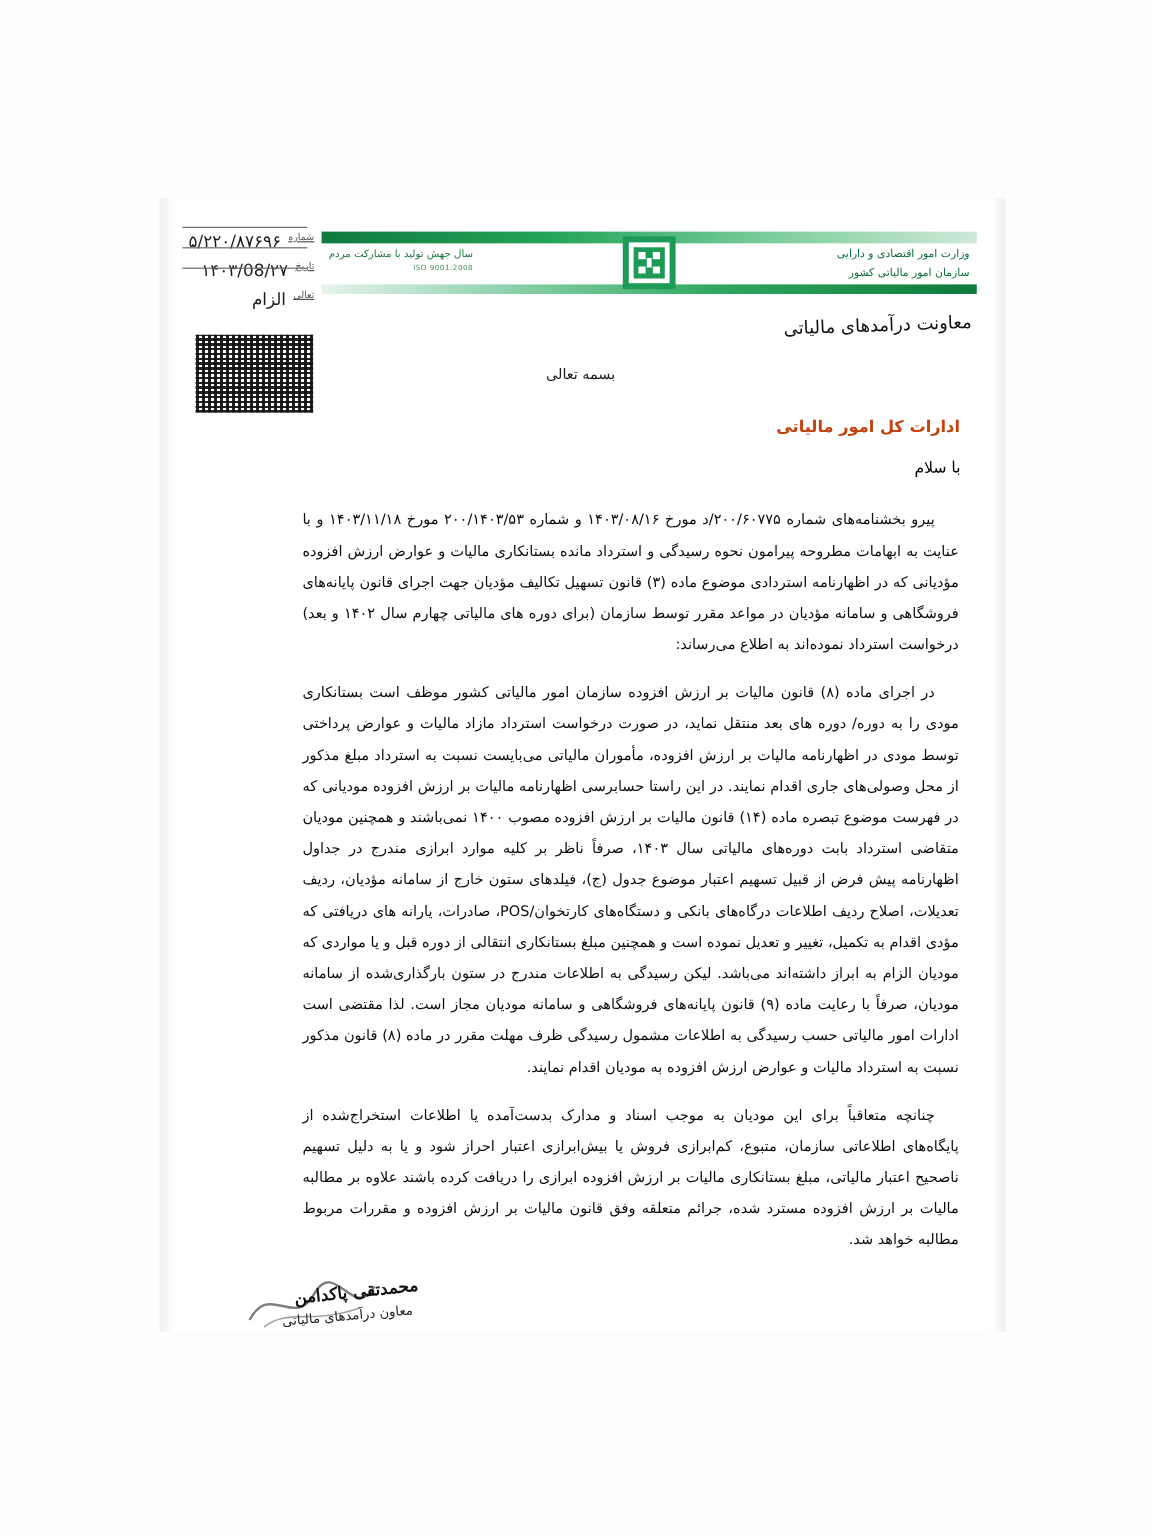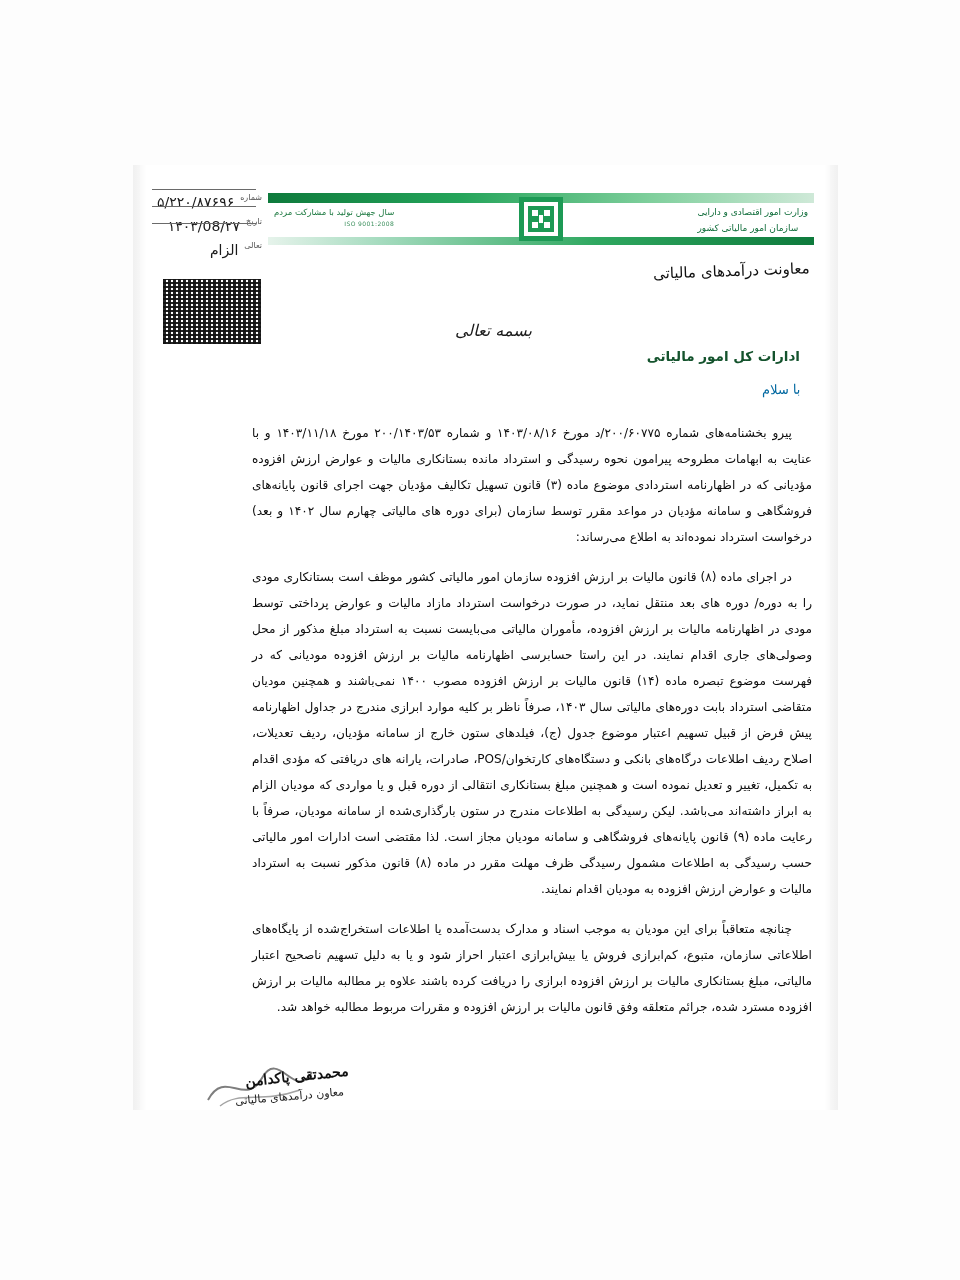--- a/index.html
+++ b/index.html
@@ -56,20 +56,21 @@
   .ref-row {
     display: flex;
     justify-content: flex-start;
     gap: 6px;
     white-space: nowrap;
   }
   .ref-label {
     color: #333;
     font-size: 8px;
     opacity: .85;
+    text-decoration: underline;
   }
   .ref-value {
     font-size: 14px;
     letter-spacing: .3px;
   }
   .ref-rule {
     position: absolute;
     left: 0;
     top: -2px;
     width: 104px;
@@ -124,21 +125,21 @@
     left: 50%;
     top: 2px;
     transform: translateX(-50%);
     width: 48px;
     height: 48px;
   }
   .org-right {
     position: absolute;
     right: 6px;
     top: 12px;
-    text-align: left;
+    text-align: right;
     direction: rtl;
     font-size: 9px;
     color: #0d6b38;
     line-height: 1.75;
   }
   .slogan-left {
     position: absolute;
     left: 6px;
     top: 12px;
     text-align: right;
@@ -163,25 +164,24 @@
     direction: rtl;
     font-family: "DejaVu Serif", serif;
     transform: rotate(-2deg);
     letter-spacing: 1px;
   }
 
   
   .besmellah {
     position: absolute;
     left: 455px;
-    top: 321px;
-    font-size: 16px;
+    top: 305px;
+    font-size: 12px;
     color: #1a1a1a;
     direction: rtl;
-    font-style: italic;
   }
 
   
   .qr {
     position: absolute;
     left: 163px;
     top: 279px;
     width: 98px;
     height: 65px;
     background:
@@ -200,48 +200,48 @@
   }
 
   
   .addressee {
     position: absolute;
     right: 160px;
     top: 348px;
     direction: rtl;
     font-size: 13.5px;
     font-weight: bold;
-    color: #14532d;
+    color: #c2410c;
   }
   .salutation {
     position: absolute;
     right: 160px;
     top: 382px;
     direction: rtl;
     font-size: 13px;
-    color: #0369a1;
+    color: #000000;
     font-family: "DejaVu Serif", serif;
     transform: rotate(-1deg);
   }
 
   
   .body-text {
     position: absolute;
     right: 148px;
     top: 420px;
     width: 560px;
     direction: rtl;
     text-align: justify;
     color: #0c0c0c;
     font-size: 12.1px;
     line-height: 2.15;
     font-family: "DejaVu Sans", sans-serif;
   }
   .body-text p {
-    margin: 0 0 14px 0;
+    margin: 0 13px 14px 0;
     text-indent: 20px;
   }
   .body-text p:last-child { margin-bottom: 0; }
 
   
   .sign-name {
     position: absolute;
     left: 245px;
     top: 1068px;
     font-size: 14px;

